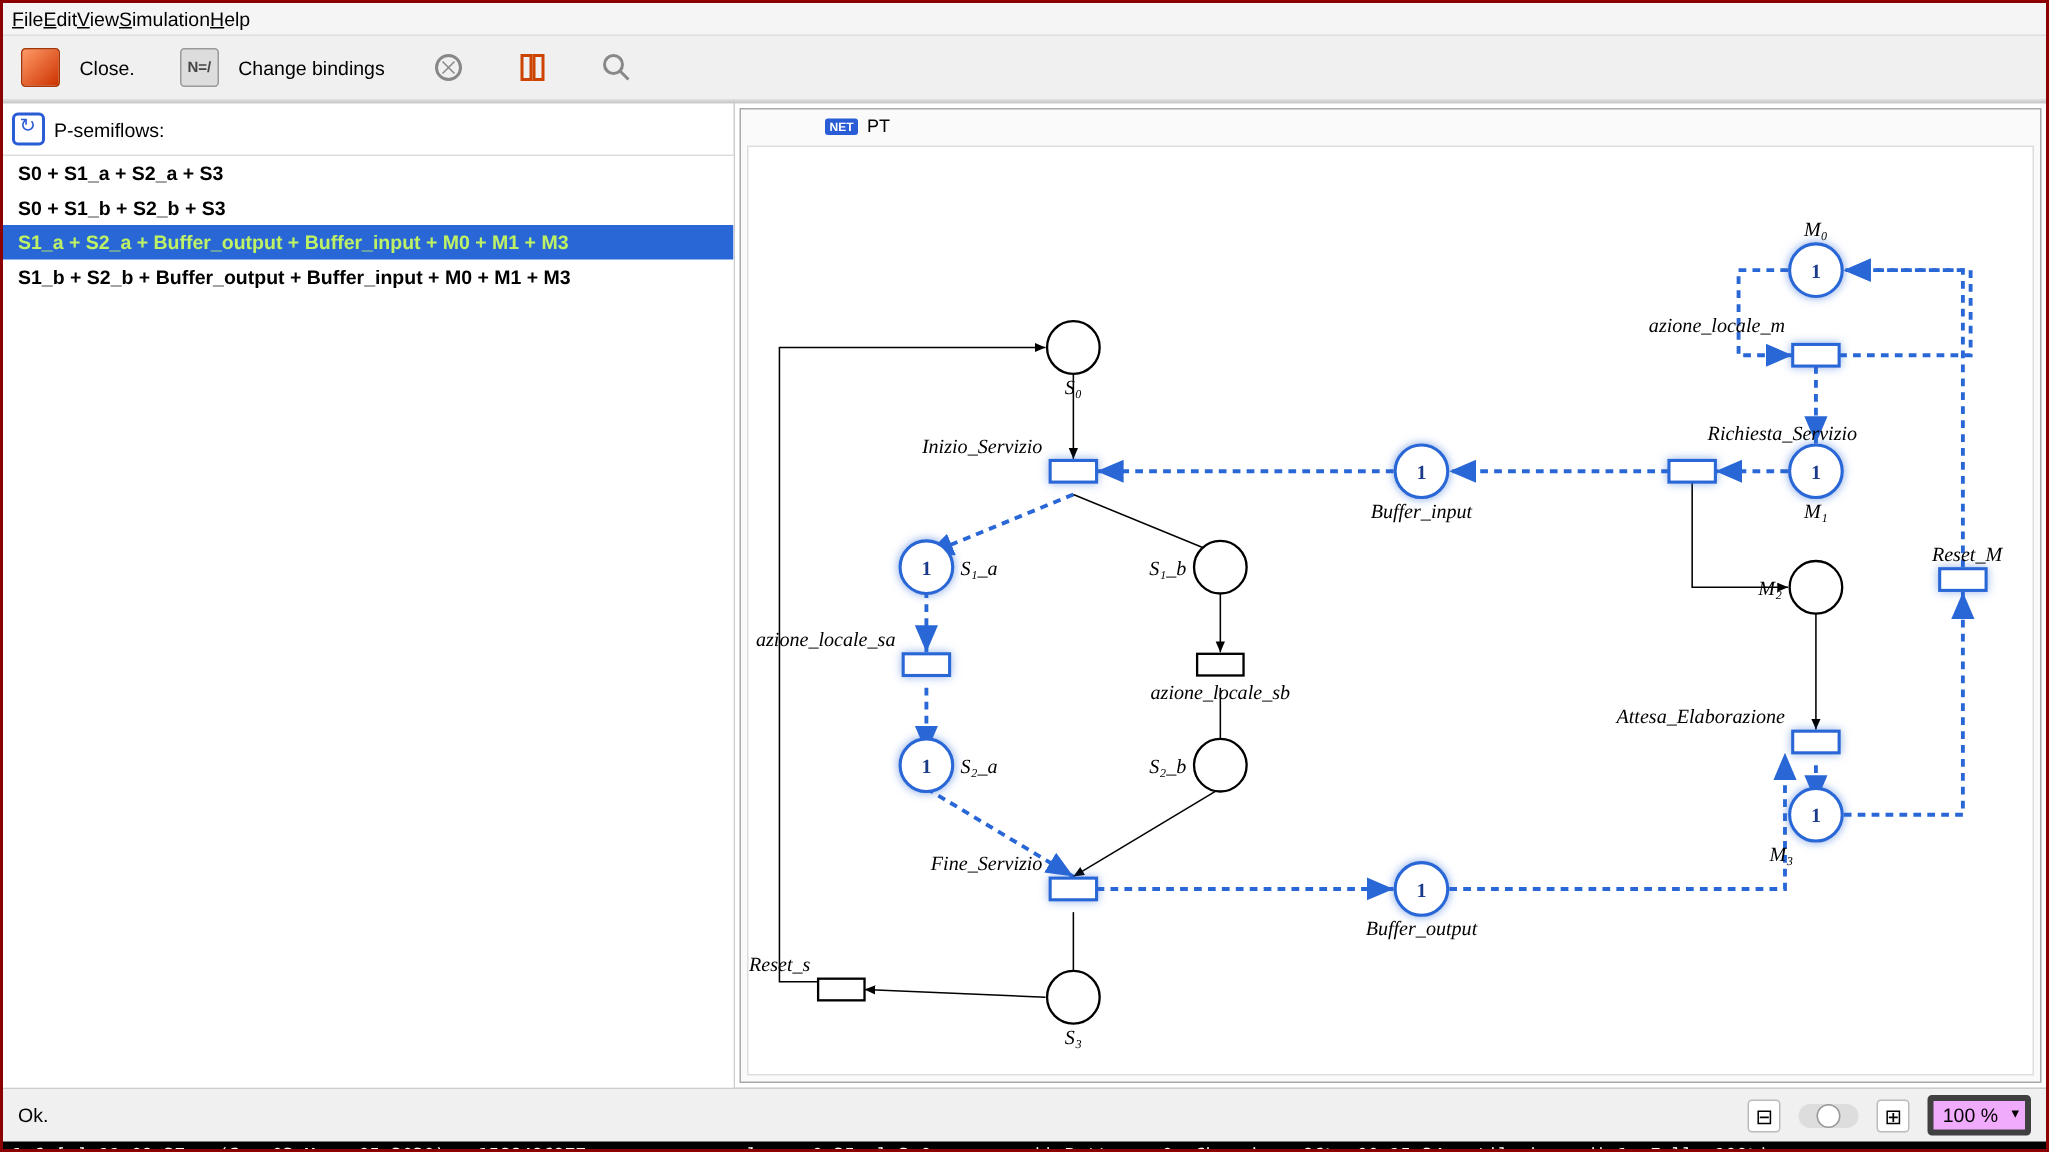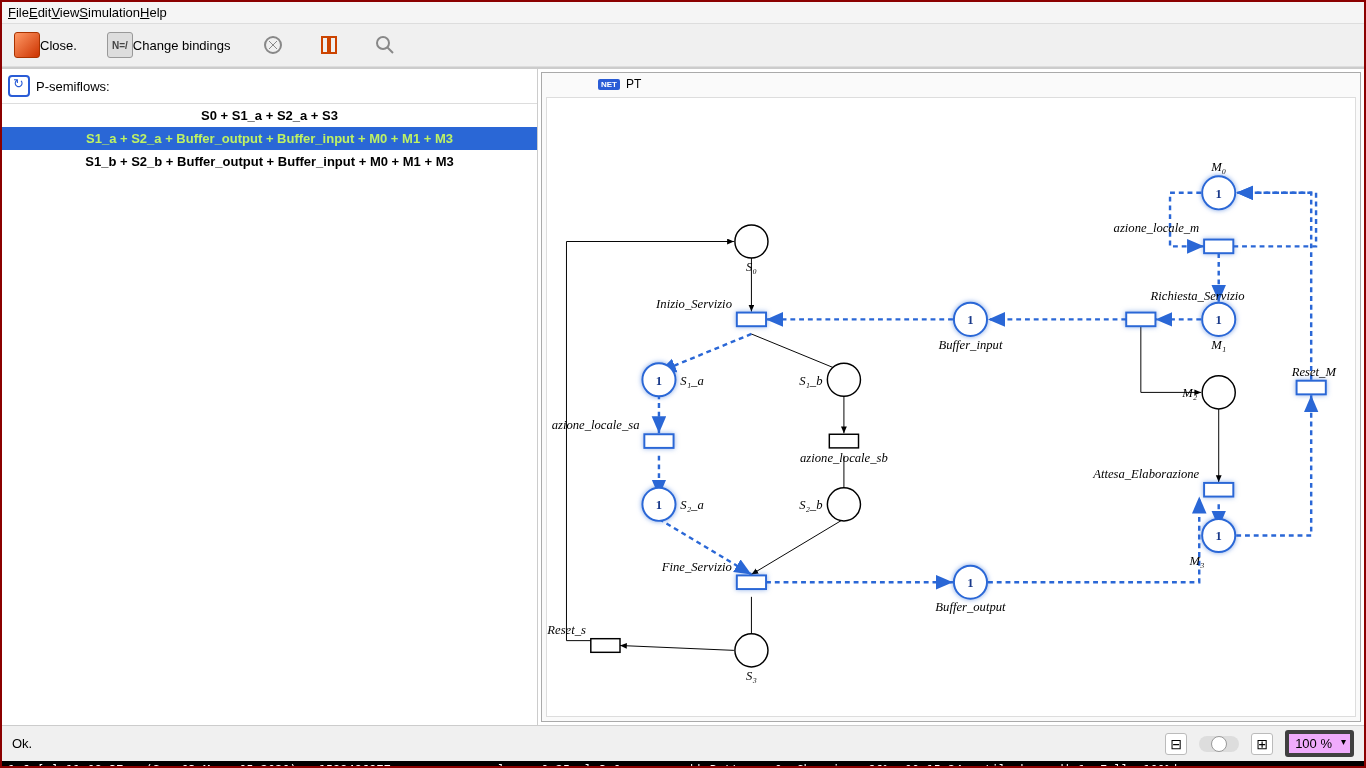--- a/index.html
+++ b/index.html
@@ -1,27 +1,27 @@
 <!DOCTYPE html>
 <html><head>
 <meta charset="utf-8">
 <style>
 * { box-sizing: border-box; margin: 0; padding: 0; }
 body { font-family: -apple-system, "Segoe UI", sans-serif; font-size: 13px; background: #fff; overflow: hidden; width: 1366px; height: 768px; border: 2px solid #8B0000; }
 .menubar { background: #f5f5f5; border-bottom: 1px solid #ddd; padding: 3px 6px; display: flex; }
 .menubar span { cursor: default; }
 .menubar span u { text-decoration: underline; }
 .toolbar { background: #f0f0f0; border-bottom: 1px solid #ddd; padding: 8px 12px; display: flex; gap: 30px; align-items: center; }
-.tbtn { display: flex; align-items: center; gap: 0; cursor: default; }
+.tbtn { display: flex; align-items: center; gap: 13px; cursor: default; }
 .icon-sq { width: 26px; height: 26px; display: inline-flex; align-items: center; justify-content: center; border-radius: 3px; }
 .icon-close { background: linear-gradient(135deg,#ff9966,#cc3300); border: 1px solid #aa3300; }
 .icon-bind { background: #ddd; border: 1px solid #999; font-size: 10px; color: #444; font-weight: bold; }
 .icon-tool { width: 26px; height: 26px; display: inline-flex; align-items: center; justify-content: center; }
 .main { display: flex; height: 658px; }
-.leftpane { width: 536px; border-right: 1px solid #ccc; display: flex; flex-direction: column; border-top: 2px solid #ccc; text-align: center; }
+.leftpane { width: 488px; border-right: 1px solid #ccc; display: flex; flex-direction: column; border-top: 2px solid #ccc; }
 .lp-head { display: flex; align-items: center; gap: 6px; padding: 6px; border-bottom: 1px solid #ddd; }
 .lp-head-icon { width: 22px; height: 22px; border: 2px solid #2a5cd6; border-radius: 4px; position: relative; }
 .lp-head-icon::after { content: "↻"; color: #2a5cd6; font-size: 13px; position: absolute; top: -1px; left: 3px; }
 .lp-list { flex: 1; overflow: auto; background: #fff; }
 .lp-item { padding: 4px 10px; white-space: nowrap; font-weight: bold; }
 .lp-item.sel { background: #2a67d6; color: #bef264; }
 .rightpane { flex: 1; padding: 3px; border-top: 2px solid #ccc; }
 .canvas-wrap { border: 1px solid #aaa; background: #fafafa; height: 100%; position: relative; }
 .canvas-title { position: absolute; top: 4px; left: 8px; display: flex; align-items: center; gap: 6px; font-size: 12px; z-index: 2; }
 .net-badge { background: #2a5cd6; color: #fff; font-size: 8px; padding: 1px 3px; border-radius: 2px; font-weight: bold; margin-left: 48px; }
@@ -87,20 +87,21 @@
 </div>
 
 <div class="main">
   <div class="leftpane">
     <div class="lp-head">
       <span class="lp-head-icon"></span>
       <span>P-semiflows:</span>
     </div>
     <div class="lp-list" id="lplist">
         <div class="lp-item">S0 + S1_a + S2_a + S3</div>
+        <div class="lp-item">S0 + S1_b + S2_b + S3</div>
         <div class="lp-item sel">S1_a + S2_a + Buffer_output + Buffer_input + M0 + M1 + M3</div>
         <div class="lp-item">S1_b + S2_b + Buffer_output + Buffer_input + M0 + M1 + M3</div>
       </div>
   </div>
   <div class="rightpane">
     <div class="canvas-wrap">
       <div class="canvas-title">
         <span class="net-badge">NET</span>
         <span>PT</span>
       </div>

